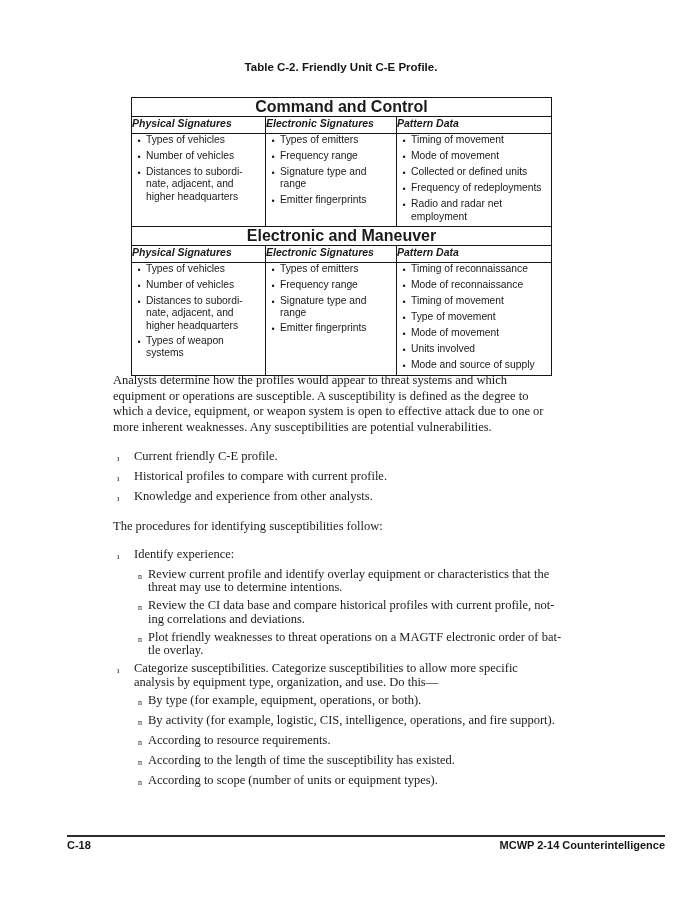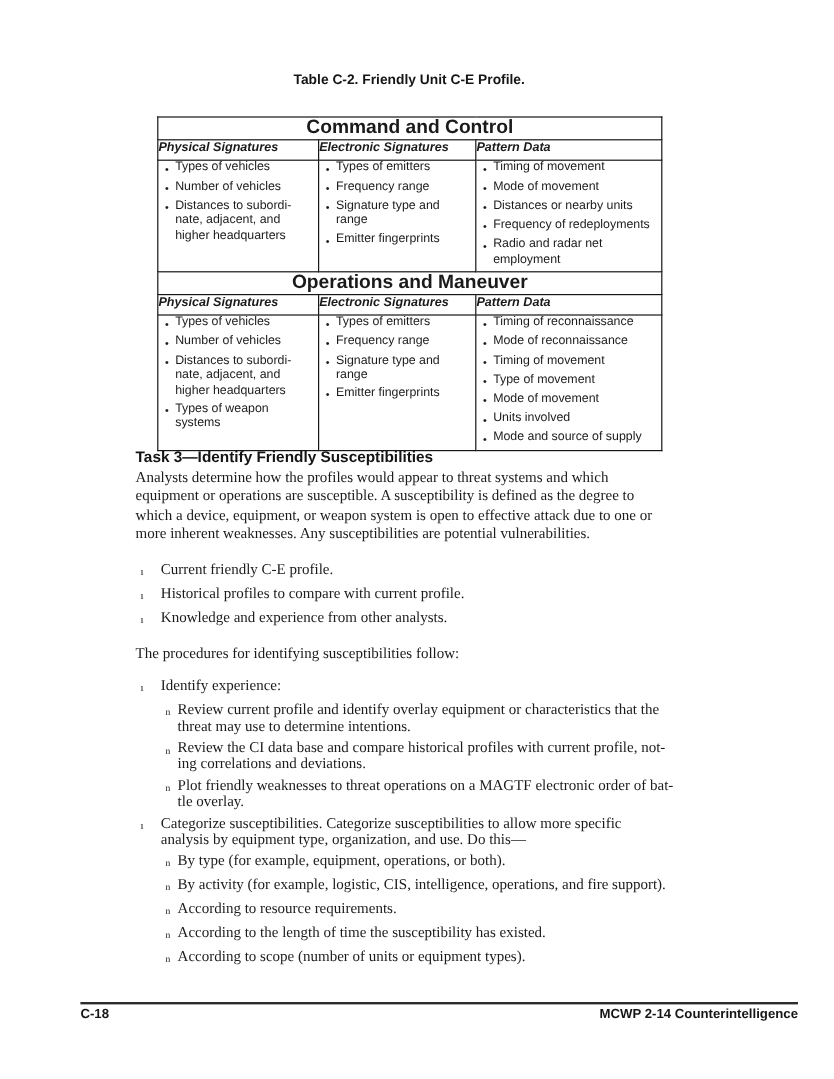--- a/index.html
+++ b/index.html
@@ -132,36 +132,36 @@
           <div class="it">
               <span class="dot">•</span>
               <span class="txt">Timing of movement</span>
             </div>
           <div class="it">
               <span class="dot">•</span>
               <span class="txt">Mode of movement</span>
             </div>
           <div class="it">
               <span class="dot">•</span>
-              <span class="txt">Distances or nearby units</span>
+              <span class="txt">Collected or defined units</span>
             </div>
           <div class="it">
               <span class="dot">•</span>
               <span class="txt">Frequency of redeployments</span>
             </div>
           <div class="it">
               <span class="dot">•</span>
               <span class="txt">Radio and radar net
 employment</span>
             </div>
         </td>
       </tr>
 
       <tr>
-        <td class="sec" colspan="3">Operations and Maneuver</td>
+        <td class="sec" colspan="3">Electronic and Maneuver</td>
       </tr>
       <tr>
         <td class="hd">Physical Signatures</td>
         <td class="hd">Electronic Signatures</td>
         <td class="hd">Pattern Data</td>
       </tr>
       <tr class="body2">
         <td class="cell">
           <div class="it">
               <span class="dot">•</span>
@@ -230,21 +230,20 @@
           <div class="it">
               <span class="dot">•</span>
               <span class="txt">Mode and source of supply</span>
             </div>
         </td>
       </tr>
     </tbody>
   </table>
 
   <div class="bodycol">
-    <h2>Task 3—Identify Friendly Susceptibilities</h2>
     <p>Analysts determine how the profiles would appear to threat systems and which
 equipment or operations are susceptible. A susceptibility is defined as the degree to
 which a device, equipment, or weapon system is open to effective attack due to one or
 more inherent weaknesses. Any susceptibilities are potential vulnerabilities.</p>
 
     <div class="li1">
         <span class="g1">ı</span>
         <span class="t">Current friendly C-E profile.</span>
       </div>
     <div class="li1">

